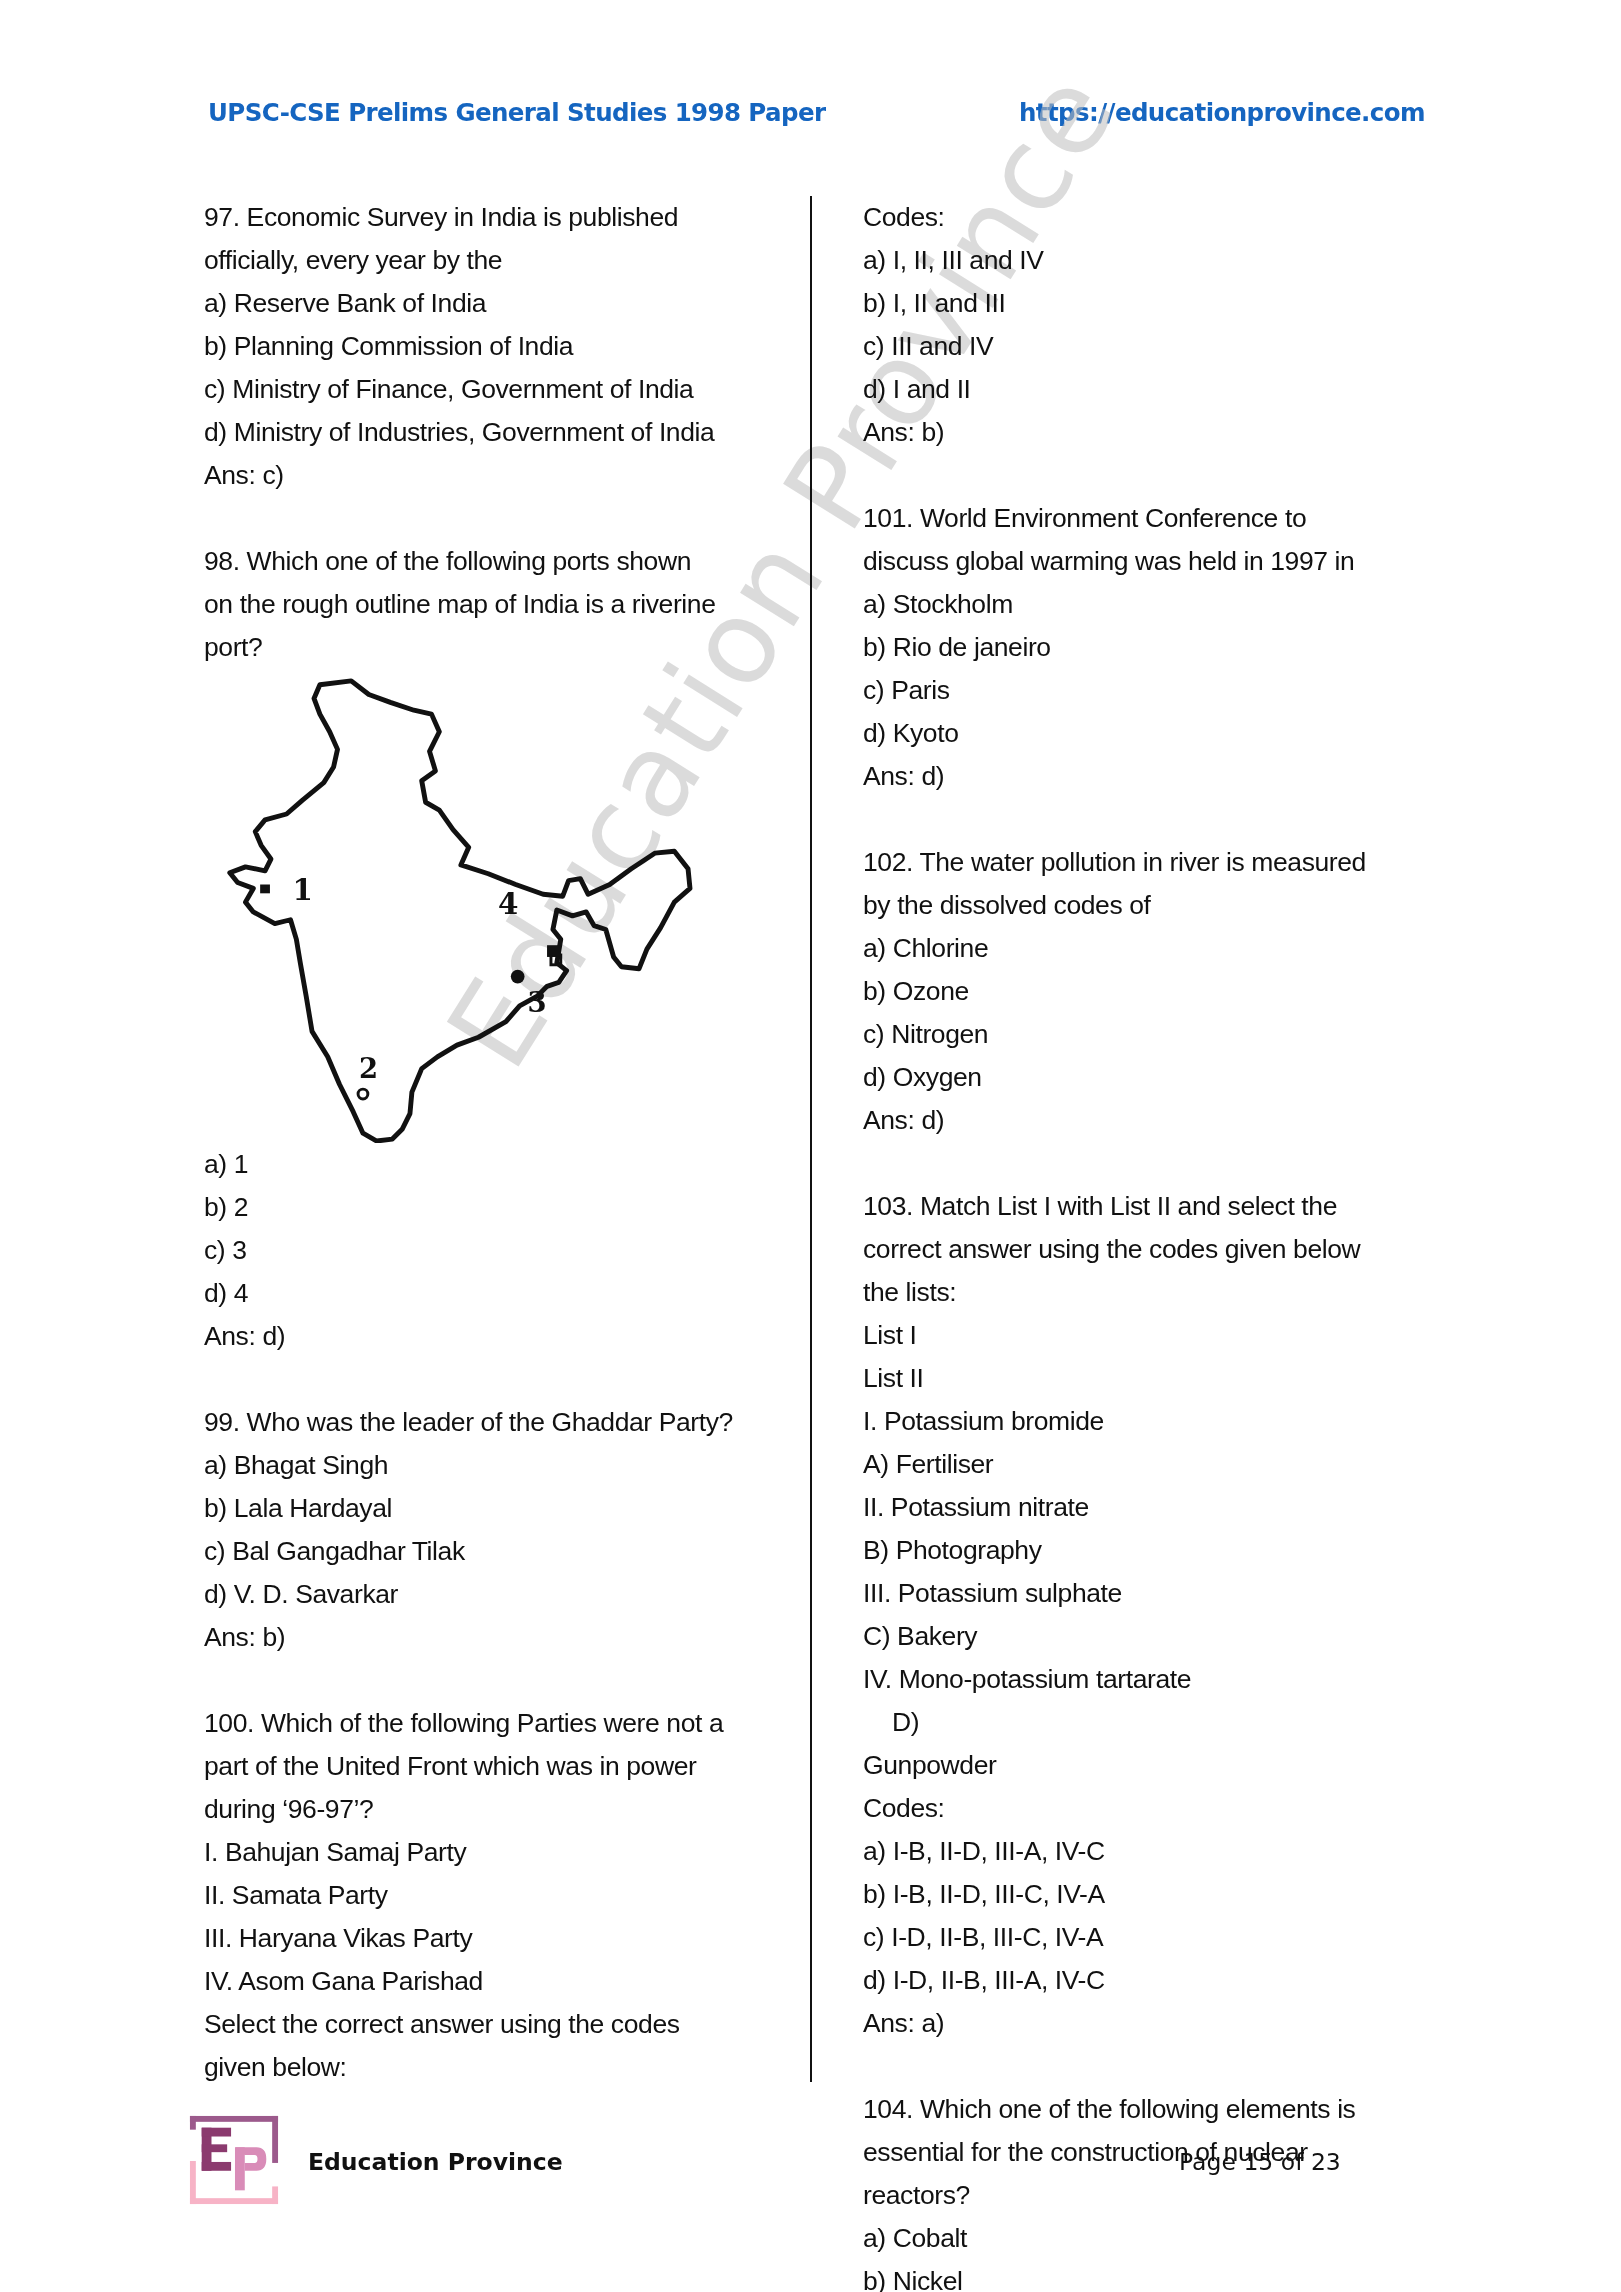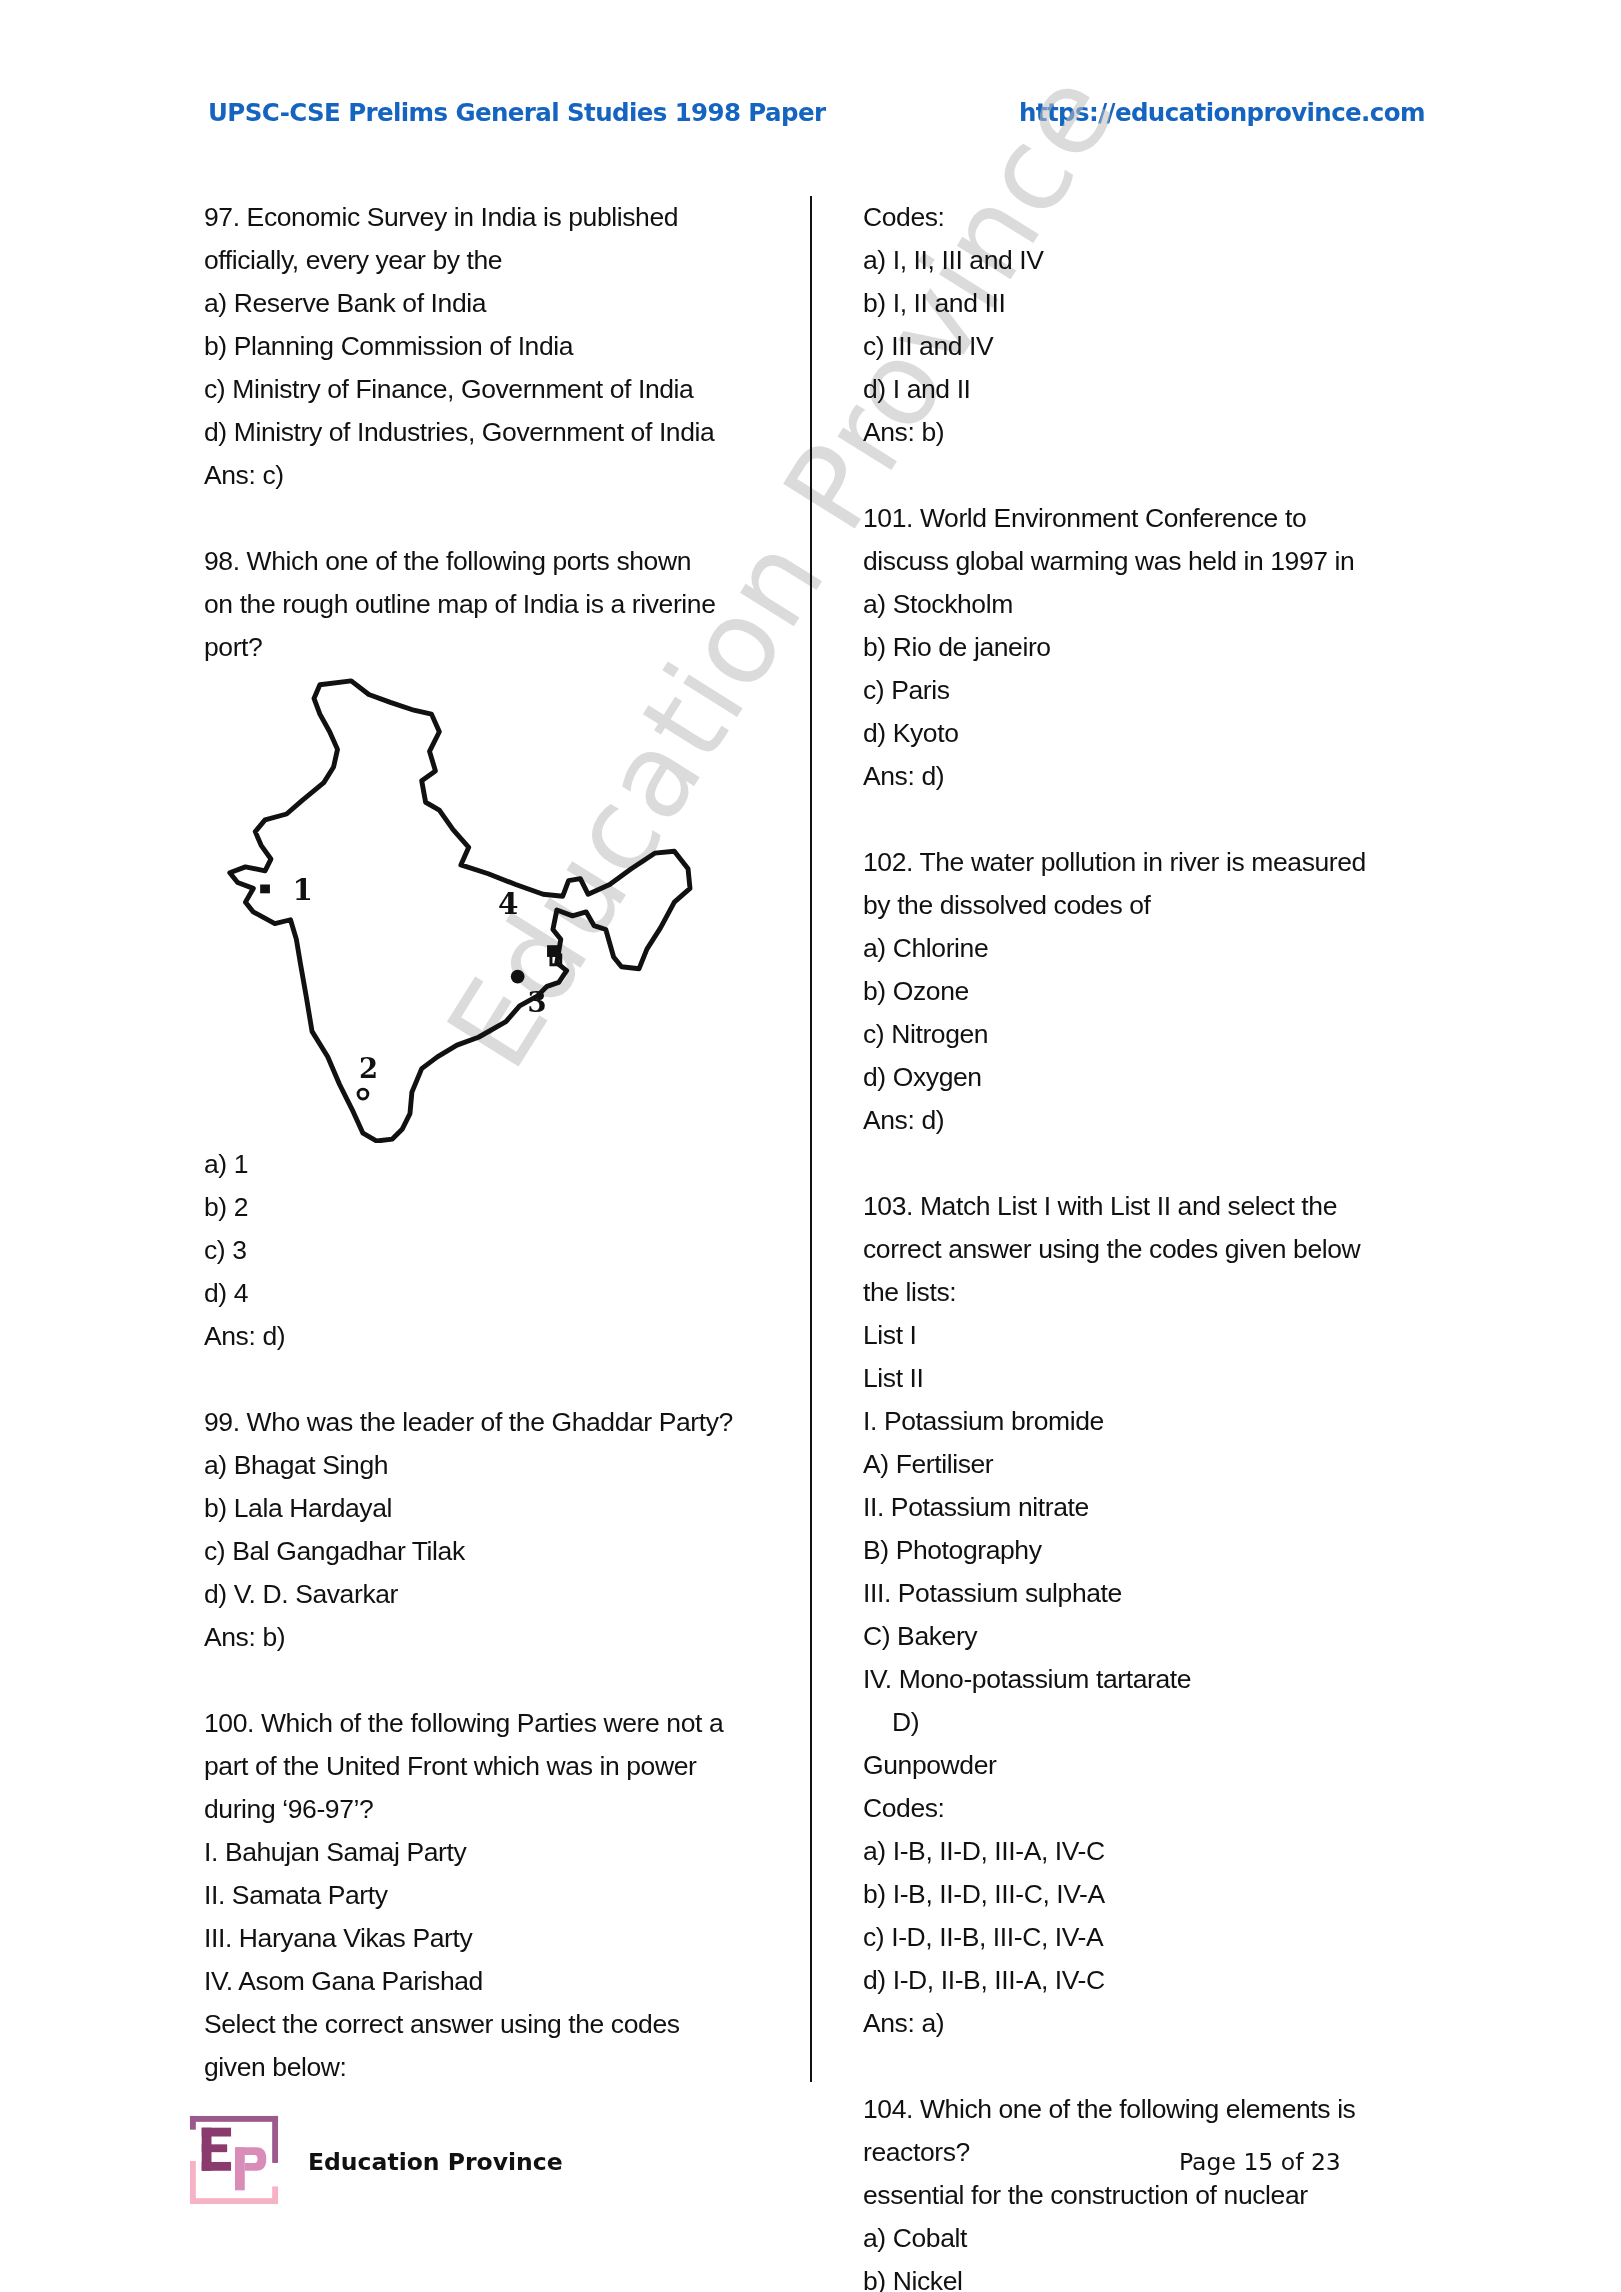--- a/index.html
+++ b/index.html
@@ -241,22 +241,22 @@
     <span class="line">a) I-B, II-D, III-A, IV-C</span>
     <span class="line">b) I-B, II-D, III-C, IV-A</span>
     <span class="line">c) I-D, II-B, III-C, IV-A</span>
     <span class="line">d) I-D, II-B, III-A, IV-C</span>
     <span class="line">Ans: a)</span>
   </div>
   <div class="gap"></div>
 
   <div>
     <span class="line">104. Which one of the following elements is</span>
+    <span class="line">essential for the construction of nuclear</span>
     <span class="line">reactors?</span>
-    <span class="line">essential for the construction of nuclear</span>
     <span class="line">a) Cobalt</span>
     <span class="line">b) Nickel</span>
   </div>
 </div>
 
 <div class="footer-logo">
   <svg width="92" height="92" viewBox="0 0 94 94">
 
     <rect x="2" y="2" width="90" height="6" fill="#9c5a8c"></rect>
     <rect x="2" y="2" width="6" height="14" fill="#9c5a8c"></rect>

